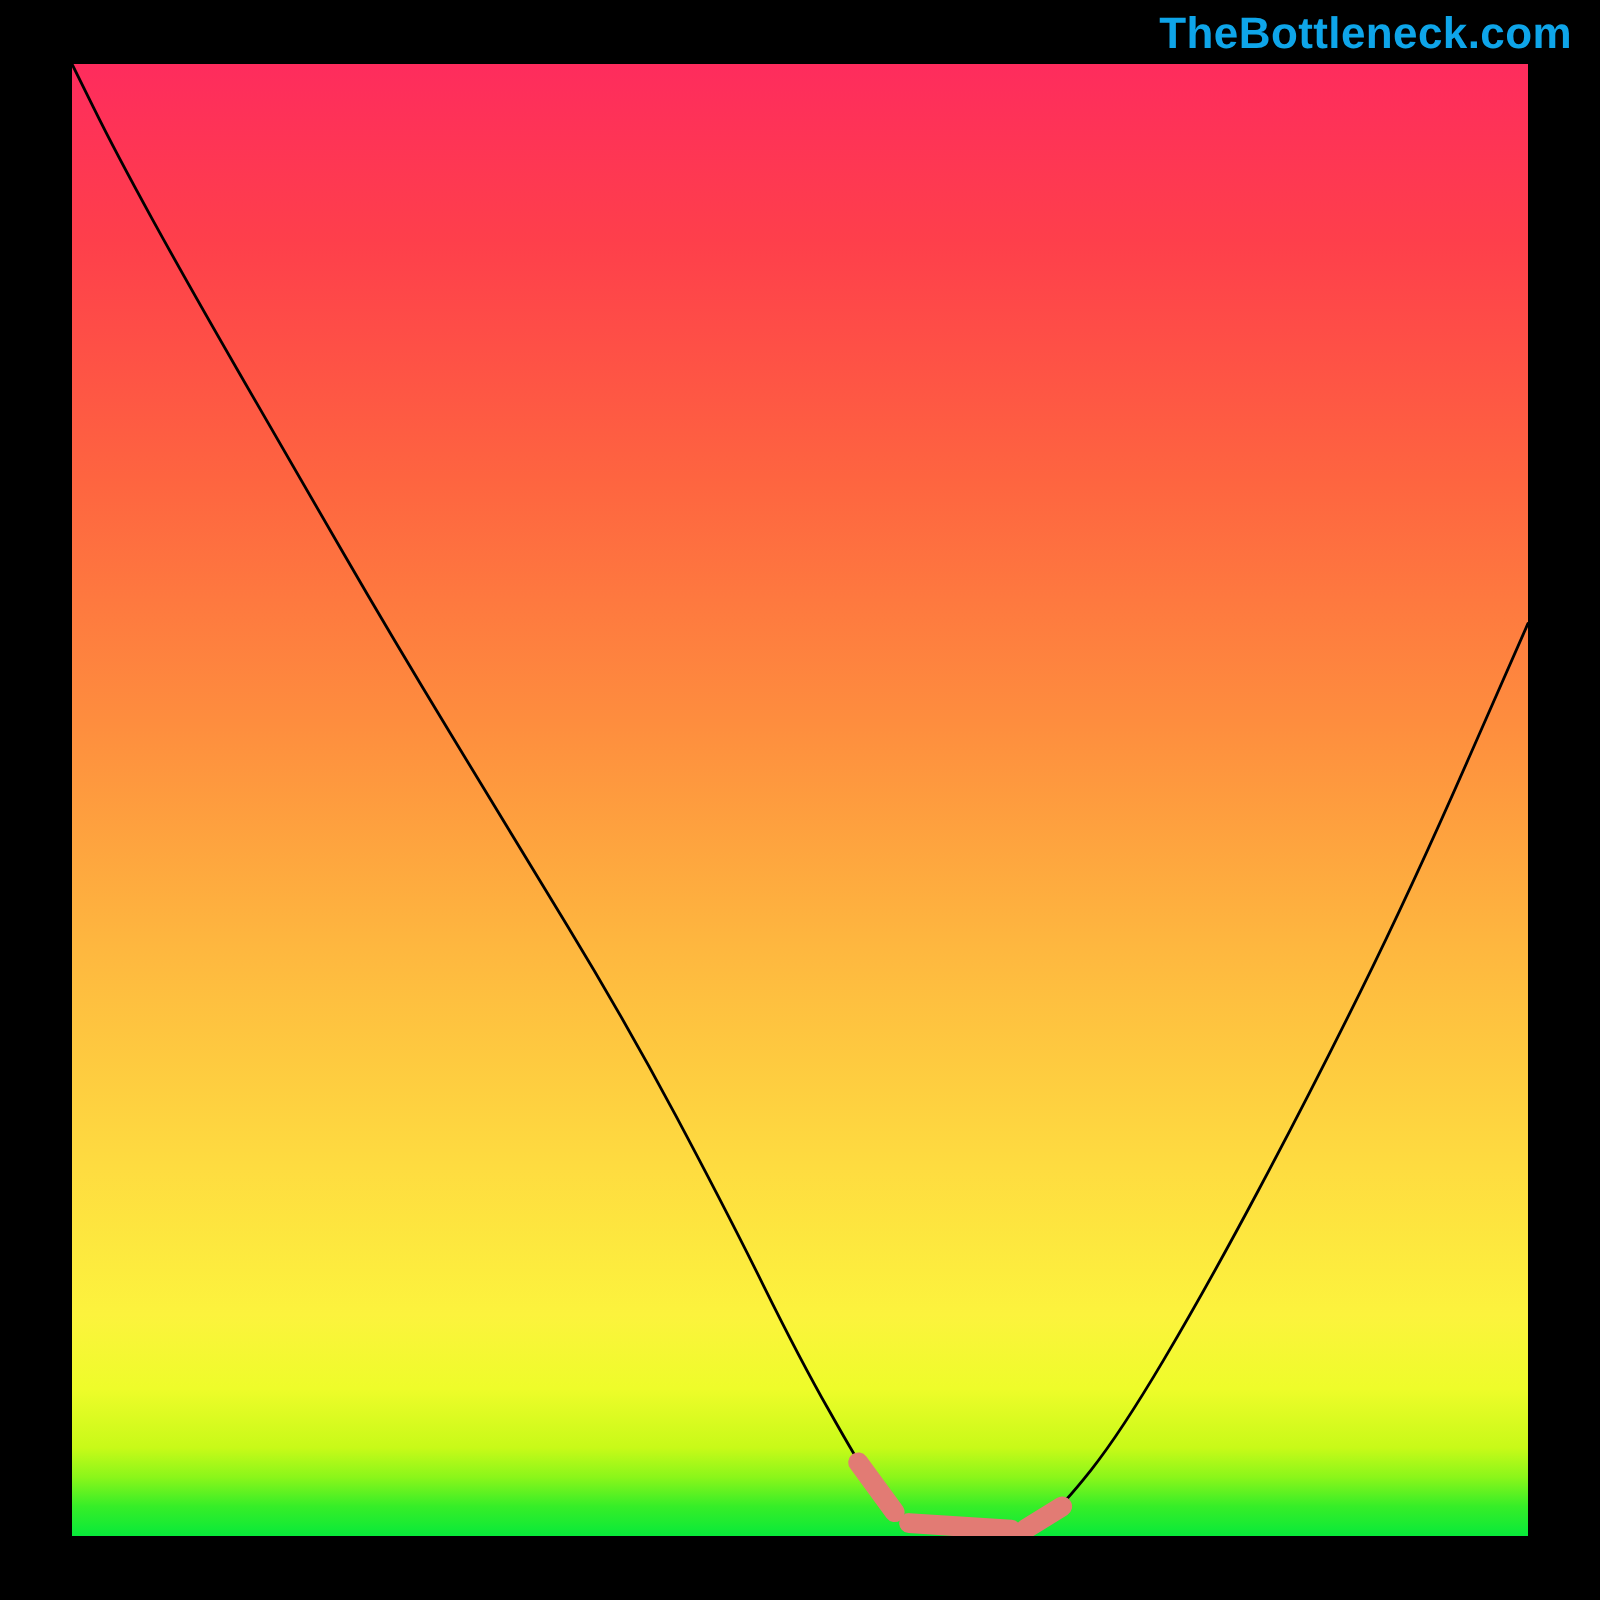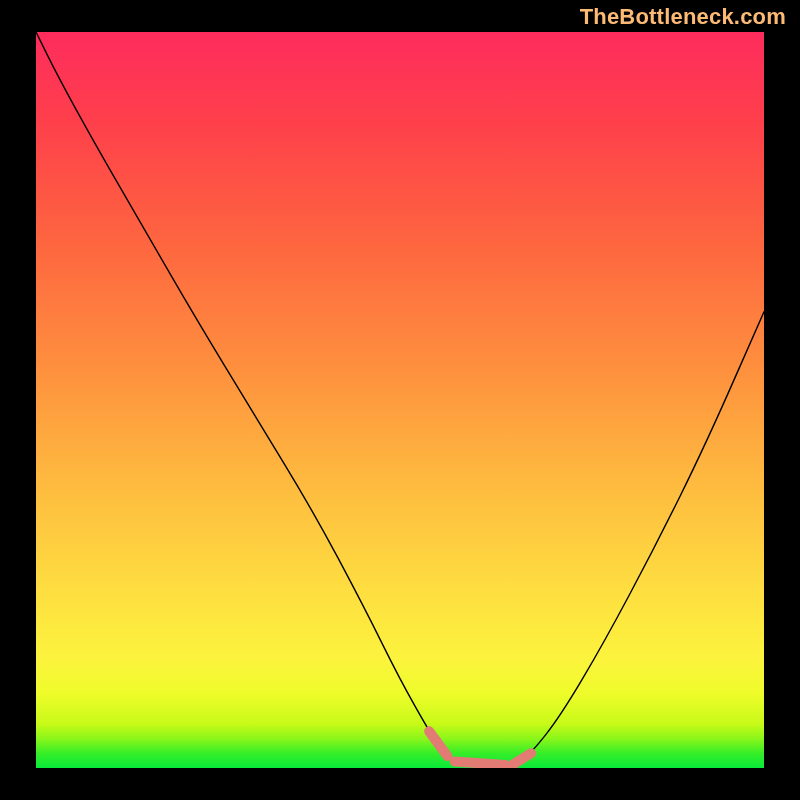--- a/index.html
+++ b/index.html
@@ -10,21 +10,21 @@
     height: 800px;
     background: #000;
   }
   .watermark {
     position: absolute;
     top: 4px;
     right: 14px;
     font-family: Arial, Helvetica, sans-serif;
     font-size: 22px;
     font-weight: bold;
-    color: #fdba74;
+    color: #0ea5e9;
     letter-spacing: 0.2px;
     z-index: 10;
   }
   .plot-area {
     position: absolute;
     left: 36px;
     top: 32px;
     width: 728px;
     height: 736px;
     overflow: hidden;

